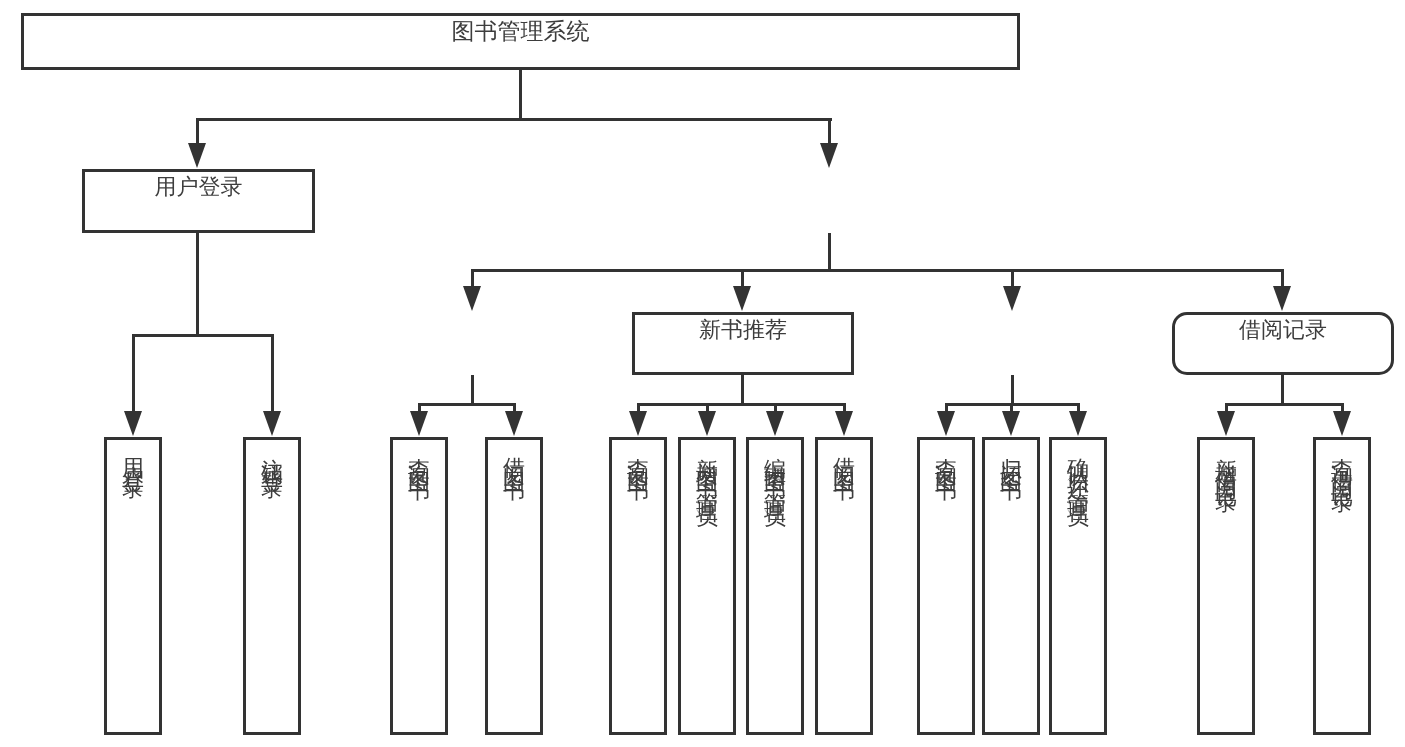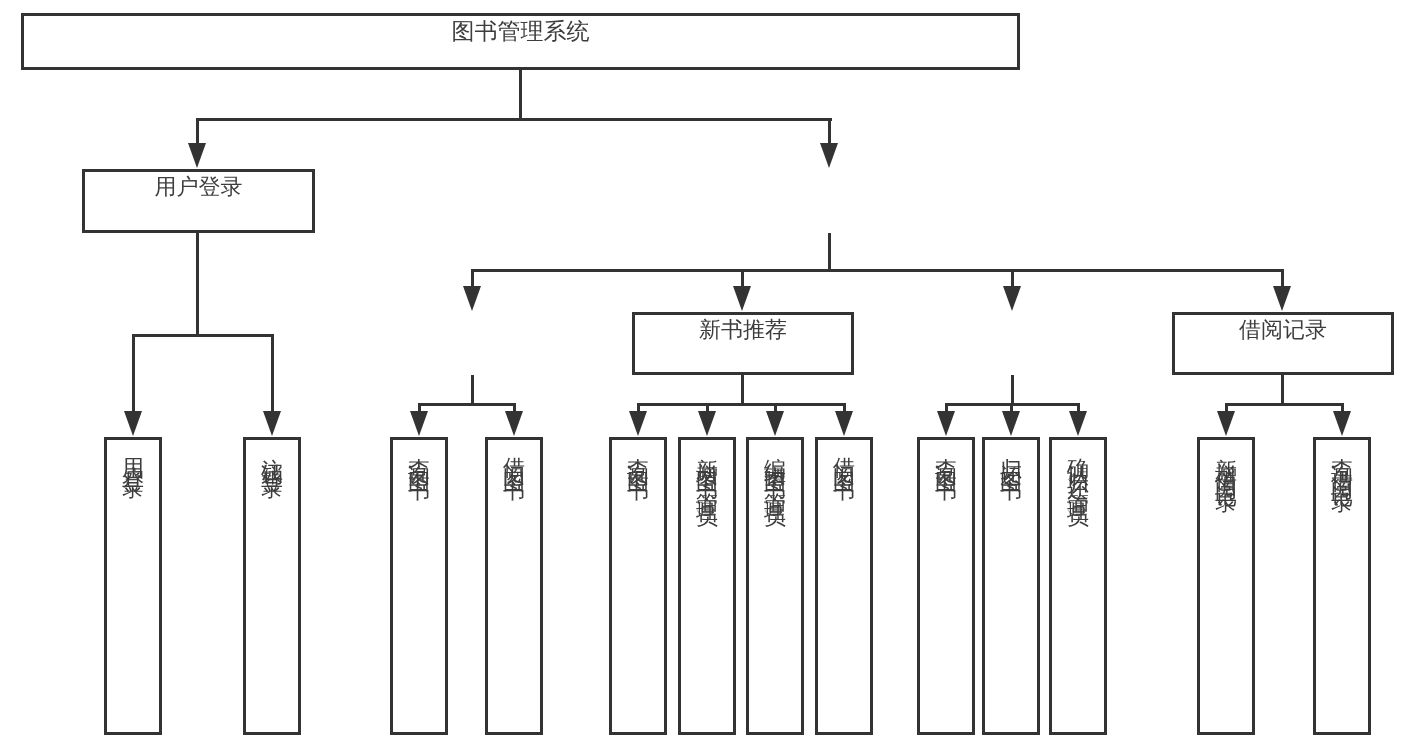--- a/index.html
+++ b/index.html
@@ -77,21 +77,21 @@
   <div class="vline" style="left:741px;top:269px;height:20px;"></div>
   <div class="arrow" style="left:733px;top:286px;"></div>
   <div class="vline" style="left:1011px;top:269px;height:20px;"></div>
   <div class="arrow" style="left:1003px;top:286px;"></div>
   <div class="vline" style="left:1281px;top:269px;height:20px;"></div>
   <div class="arrow" style="left:1273px;top:286px;"></div>
 
   <div class="box l3-box" style="left:632px;">
     <span>新书推荐</span>
   </div>
-  <div class="box l3-box" style="left:1172px;">
+  <div class="box l3-box" style="left:1172px;border-radius:15px;">
     <span>借阅记录</span>
   </div>
 
   <div class="vline" style="left:471px;top:375px;height:31px;"></div>
   <div class="hline" style="left:418px;top:403px;width:98px;"></div>
   <div class="vline" style="left:418px;top:403px;height:12px;"></div>
   <div class="arrow" style="left:410px;top:411px;"></div>
   <div class="vline" style="left:513px;top:403px;height:12px;"></div>
   <div class="arrow" style="left:505px;top:411px;"></div>
 

